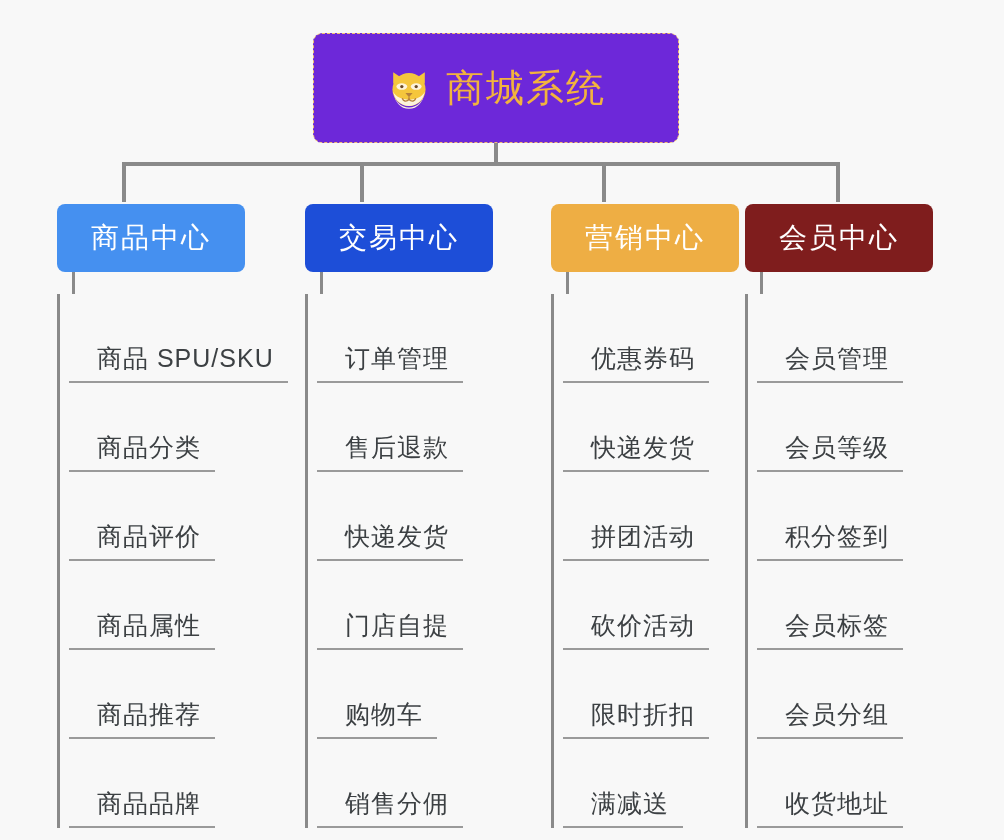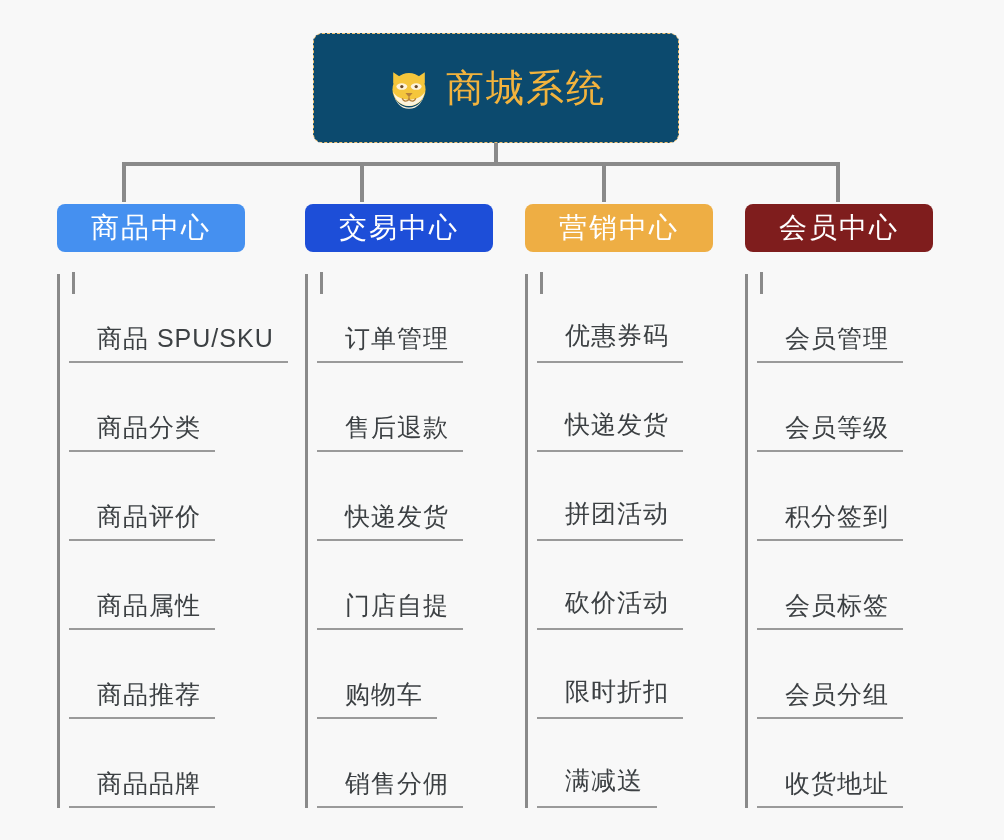--- a/index.html
+++ b/index.html
@@ -62,26 +62,26 @@
   .drop-3 { left: 836px; }
 
   
   .column {
     position: absolute;
     top: 204px;
     width: 188px;
   }
   .col-0 { left: 57px; }
   .col-1 { left: 305px; }
-  .col-2 { left: 525px; font-family: Liberation Mono, monospace; }
+  .col-2 { left: 551px; }
   .col-3 { left: 745px; }
 
   .col-header {
     width: 188px;
-    height: 48px;
+    height: 68px;
     border-radius: 8px;
     display: flex;
     align-items: center;
     justify-content: center;
     color: #ffffff;
     font-size: 28px;
     letter-spacing: 2px;
     white-space: nowrap;
   }
 
@@ -118,21 +118,21 @@
     padding: 0 14px 8px 28px;
     border-bottom: 2px solid #9a9a9a;
     line-height: 1.15;
   }
 </style>
 </head>
 <body>
 
 <div id="canvas">
 
-  <div class="root-node" style="background: #0c4a6e; border-color: rgb(240, 192, 112); text-align: right;">
+  <div class="root-node" style="background: #6d28d9; border-color: rgb(240, 192, 112); text-align: right;">
     <svg class="dog-emoji" viewBox="0 0 64 64">
       <path d="M10 10 L10 26 L22 18 Z" fill="#f5c63c"></path>
       <path d="M54 10 L54 26 L42 18 Z" fill="#f5c63c"></path>
       <circle cx="32" cy="34" r="23" fill="#f5c63c"></circle>
       <path d="M11 38 a21 21 0 0 0 42 0 a21 23 0 0 1 -42 0 Z" fill="#fdf3dd"></path>
       <path d="M10 37 C 16 52, 48 52, 54 37 C 52 50, 42 57, 32 57 C 22 57, 12 50, 10 37 Z" fill="#fdf3dd"></path>
       <ellipse cx="22" cy="30" rx="7.5" ry="4.6" fill="#fdf3dd"></ellipse>
       <ellipse cx="42" cy="30" rx="7.5" ry="4.6" fill="#fdf3dd"></ellipse>
       <ellipse cx="22" cy="30" rx="2.3" ry="2.3" fill="#6b4a26"></ellipse>
       <ellipse cx="42" cy="30" rx="2.3" ry="2.3" fill="#6b4a26"></ellipse>

